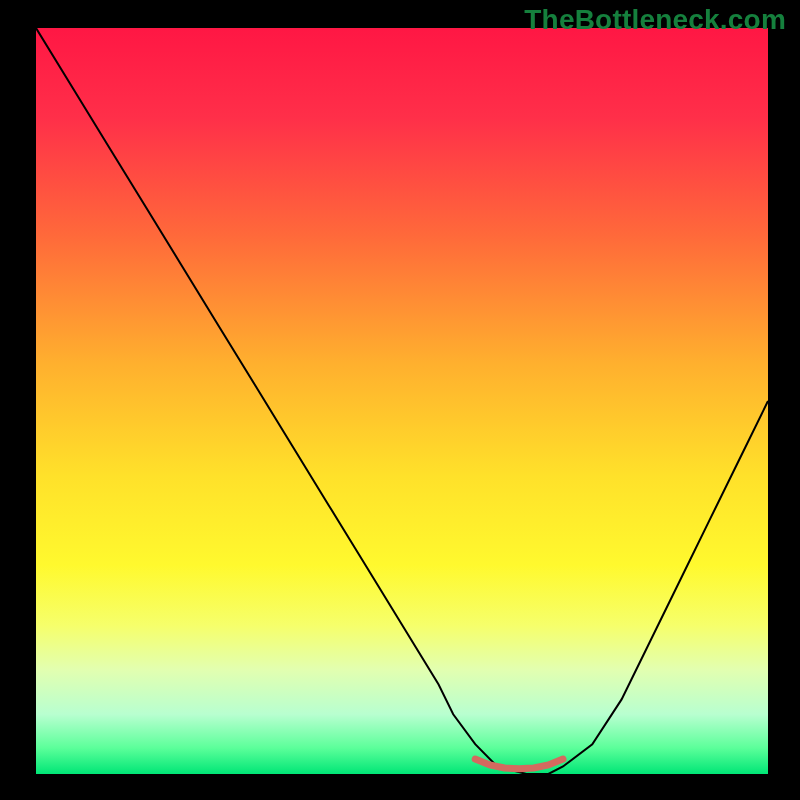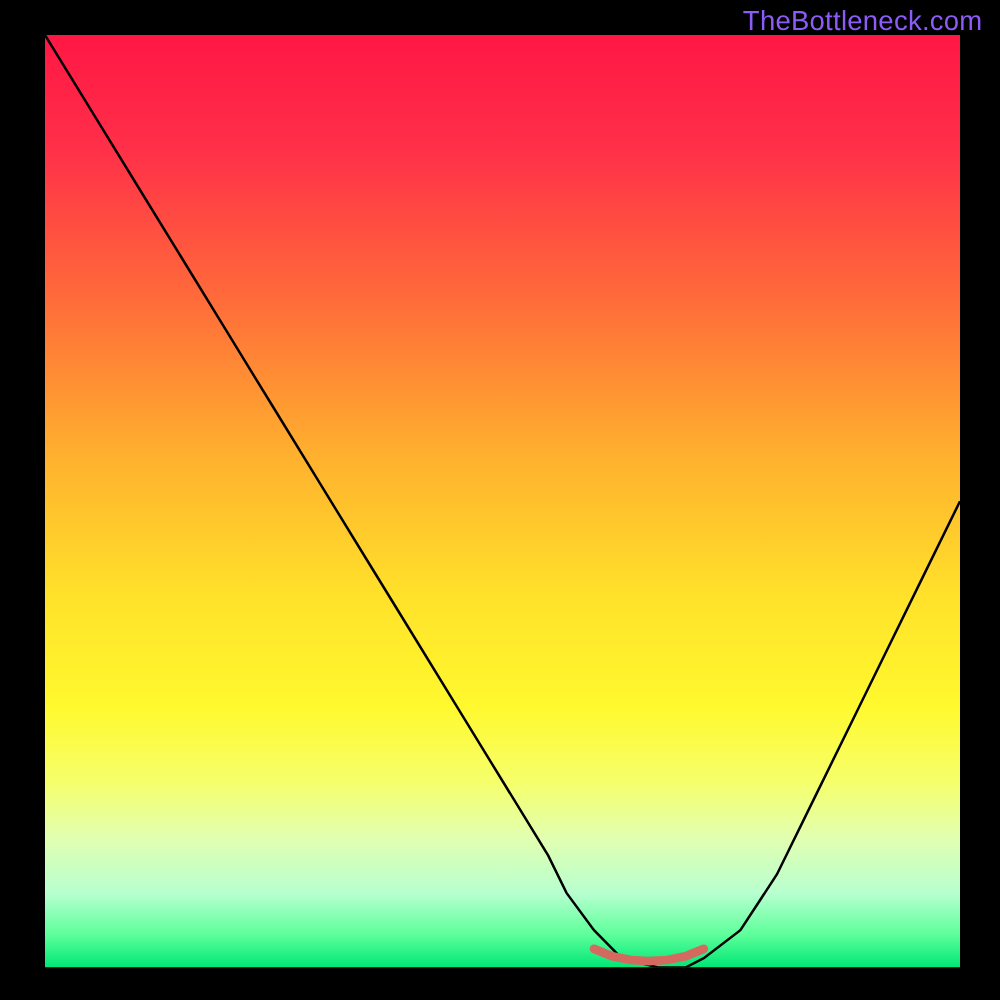--- a/index.html
+++ b/index.html
@@ -14,23 +14,23 @@
   .frame {
     position: relative;
     width: 800px;
     height: 800px;
     background: #000;
   }
   .watermark {
     position: absolute;
     top: 4px;
     right: 14px;
-    color: #8b5cf6;
-    font-size: 22px;
-    font-weight: 400;
+    color: #15803d;
+    font-size: 28px;
+    font-weight: 700;
     letter-spacing: 0.2px;
     z-index: 10;
   }
   .plot-area {
     position: absolute;
     left: 36px;
     top: 28px;
     width: 732px;
     height: 746px;
   }

